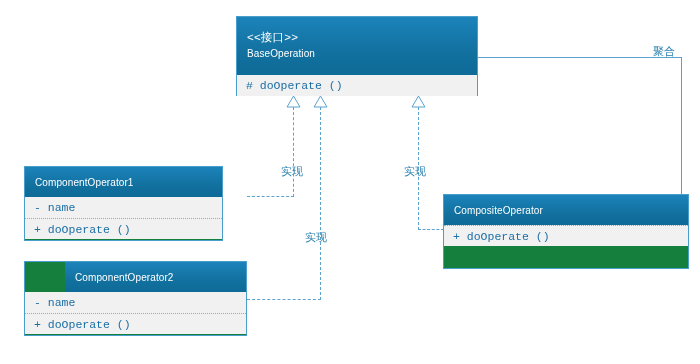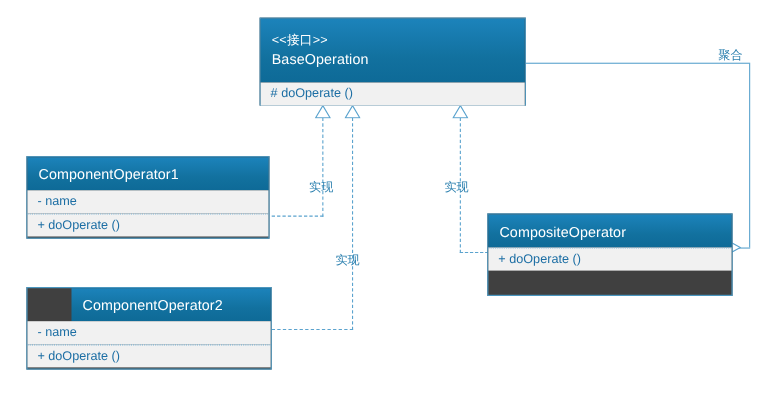--- a/index.html
+++ b/index.html
@@ -14,53 +14,54 @@
     background: #ffffff;
     overflow: hidden;
     font-family: "Liberation Sans", "DejaVu Sans", sans-serif;
   }
 
   
   .uml-box {
     position: absolute;
     box-sizing: border-box;
     border: 1px solid #4a9ecb;
-    background: #404040;
+    background: #15803d;
   }
   .uml-header {
     box-sizing: border-box;
     background: linear-gradient(to bottom, #1b82b9 0%, #0f6e9e 55%, #0c6julk 100%);
     background: linear-gradient(to bottom, #1c83bb 0%, #12719f 60%, #0e6a97 100%);
     color: #ffffff;
     padding: 0 10px;
     display: flex;
     flex-direction: column;
     justify-content: center;
   }
   .uml-stereotype {
     font-size: 11.5px;
     line-height: 15px;
     color: #ffffff;
     letter-spacing: 0.2px;
   }
   .uml-title {
-    font-size: 13px;
+    font-size: 10px;
     line-height: 17px;
     color: #ffffff;
     letter-spacing: 0.1px;
   }
   .uml-compartment {
     box-sizing: border-box;
     background: #f1f1f1;
     color: #1c6ea4;
     font-size: 11.5px;
     line-height: 21px;
     padding: 0 9px;
     white-space: nowrap;
     overflow: hidden;
+    font-family: Liberation Mono, monospace;
   }
   .uml-compartment.sep {
     border-top: 1px dotted #7db4d4;
   }
   .solid-h {
     position: absolute;
     height: 0;
     border-top: 1px solid #5ba3ce;
   }
   .solid-v {
@@ -143,36 +144,36 @@
   <div class="edge-label" style="left:653px; top:45px;">聚合</div>
 
   <div class="uml-box" style="left:236px; top:16px; width:242px; height:80px;">
     <div class="uml-header" style="height:58px;">
       <div class="uml-stereotype">&lt;&lt;接口&gt;&gt;</div>
       <div class="uml-title">BaseOperation</div>
     </div>
     <div class="uml-compartment" style="height:21px;"># doOperate ()</div>
   </div>
 
-  <div class="uml-box" style="left:24px; top:142px; width:221px; height:75px;">
+  <div class="uml-box" style="left:24px; top:166px; width:199px; height:75px;">
     <div class="uml-header" style="height:30px;">
       <div class="uml-title">ComponentOperator1</div>
     </div>
     <div class="uml-compartment" style="height:21px;">- name</div>
     <div class="uml-compartment sep" style="height:21px;">+ doOperate ()</div>
   </div>
 
   <div class="uml-box" style="left:24px; top:261px; width:223px; height:75px;">
     <div class="uml-header" style="height:30px;margin-left:40px;">
       <div class="uml-title">ComponentOperator2</div>
     </div>
     <div class="uml-compartment" style="height:21px;">- name</div>
     <div class="uml-compartment sep" style="height:21px;">+ doOperate ()</div>
   </div>
 
-  <div class="uml-box" style="left:443px; top:194px; width:223px; height:75px;">
+  <div class="uml-box" style="left:443px; top:194px; width:246px; height:75px;">
     <div class="uml-header" style="height:30px;">
       <div class="uml-title">CompositeOperator</div>
     </div>
     <div class="uml-compartment sep" style="height:21px;">+ doOperate ()</div>
   </div>
 
 </div>
 
 </body></html>

